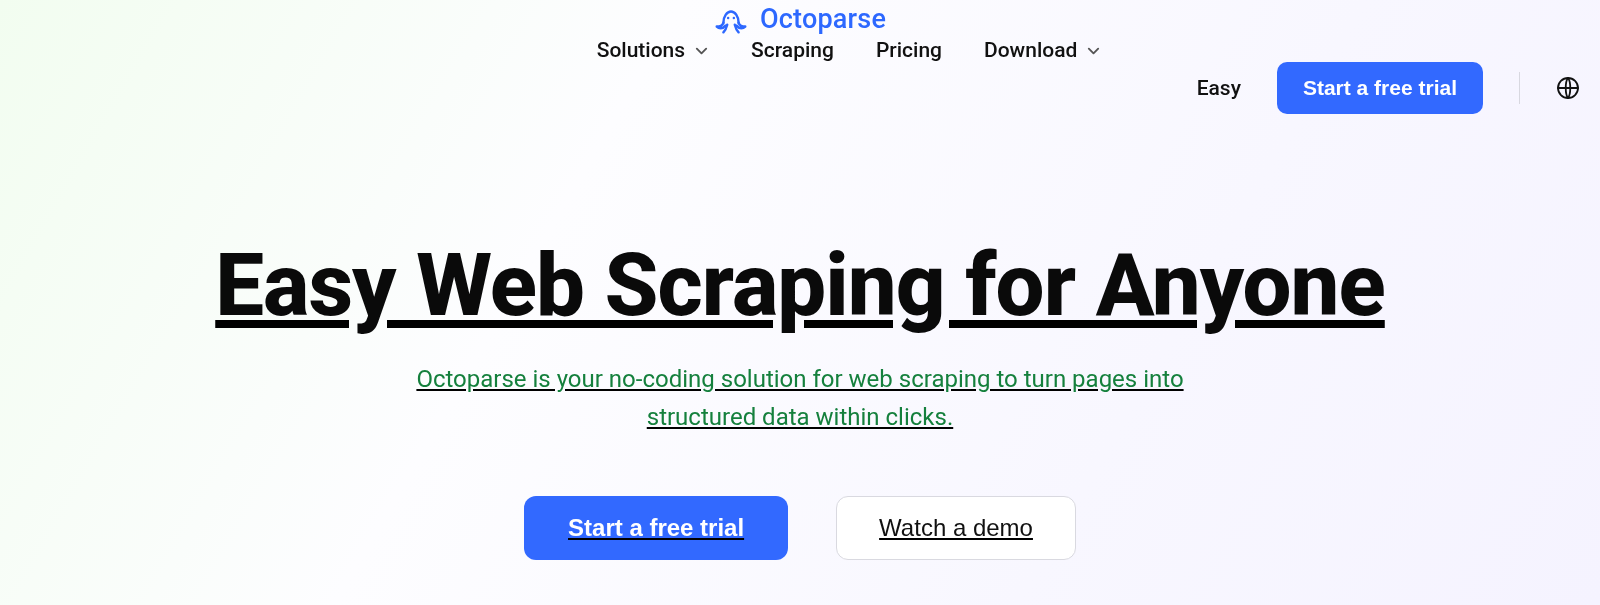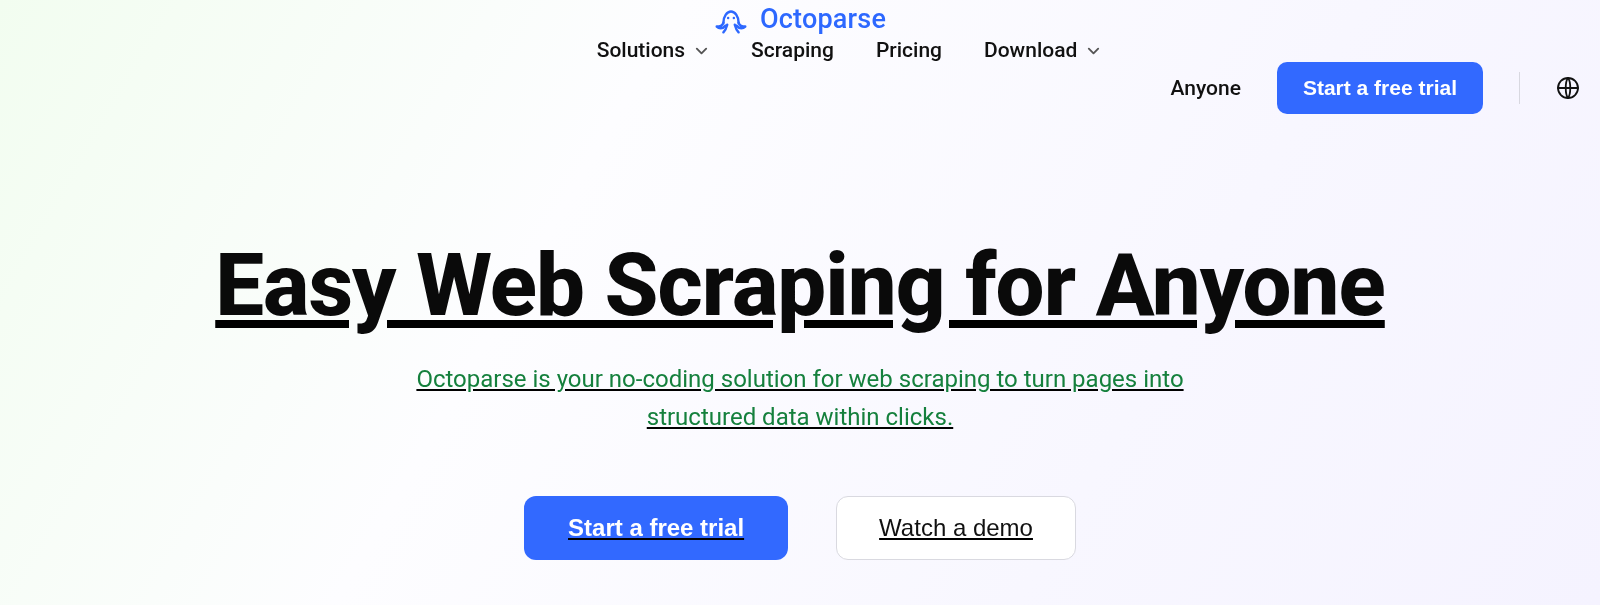--- a/index.html
+++ b/index.html
@@ -168,21 +168,21 @@
       <span>Download</span>
       <span class="chev">
         <svg viewBox="0 0 16 16" fill="none" stroke="#555" stroke-width="2" stroke-linecap="round" stroke-linejoin="round">
             <path d="M3 6l5 5 5-5"></path>
           </svg>
       </span>
     </div>
   </nav>
 
   <div class="header-right">
-    <span class="login-link">Anyone</span>
+    <span class="login-link">Easy</span>
     <button class="btn-primary">Start a free trial</button>
     <span class="vsep"></span>
     <div class="lang-btn">
       <span class="globe">
         <svg viewBox="0 0 24 24" fill="none" stroke="#111" stroke-width="1.8" stroke-linecap="round" stroke-linejoin="round">
           <circle cx="12" cy="12" r="10"></circle>
           <path d="M2 12h20M12 2c3 3.5 3 16.5 0 20M12 2c-3 3.5-3 16.5 0 20"></path>
         </svg>
       </span>
     </div>

